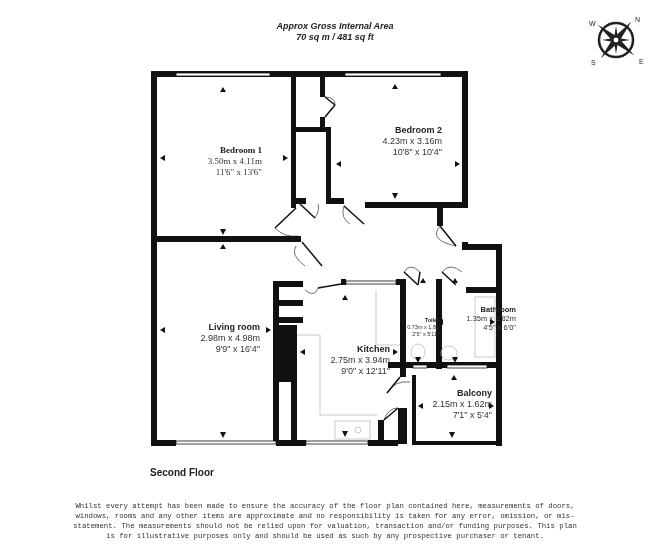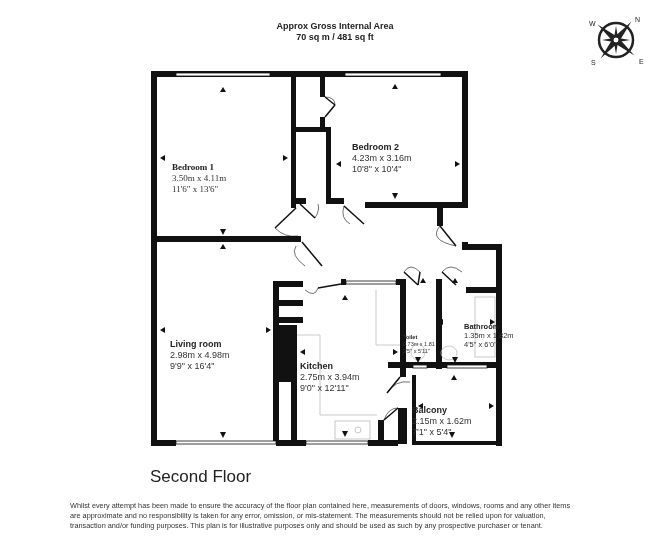--- a/index.html
+++ b/index.html
@@ -1,23 +1,23 @@
 <!DOCTYPE html>
 <html><head>
 <meta charset="utf-8">
 <style>
   html, body { margin: 0; padding: 0; background: #ffffff; }
   body { width: 650px; height: 549px; position: relative; overflow: hidden; font-family: "Liberation Sans", sans-serif; color: #222; }
-  .header { position: absolute; left: 240px; top: 21px; width: 190px; text-align: center; font-weight: bold; font-size: 9px; line-height: 11px; color: #222; }
+  .header { position: absolute; left: 240px; top: 21px; width: 190px; text-align: center; font-weight: bold; font-size: 9px; line-height: 11px; color: #222; font-style: italic; }
   .compass { position: absolute; left: 588px; top: 12px; width: 56px; height: 56px; }
   .plan { position: absolute; left: 0; top: 0; width: 650px; height: 549px; }
-  .room-label { position: absolute; text-align: left; font-size: 9px; line-height: 11px; color: #333; white-space: nowrap; margin-top: 17px; }
+  .room-label { position: absolute; text-align: right; font-size: 9px; line-height: 11px; color: #333; white-space: nowrap; }
   .room-label .name { font-weight: bold; color: #222; }
-  .floor-label { position: absolute; left: 150px; top: 467px; font-size: 17px; color: #222; }
-  .disclaimer { position: absolute; left: 70px; top: 501px; width: 510px; font-size: 7.3px; line-height: 10px; color: #333; }
+  .floor-label { position: absolute; left: 150px; top: 467px; font-size: 10px; color: #222; font-weight: bold; }
+  .disclaimer { position: absolute; left: 70px; top: 501px; width: 510px; text-align: center; font-size: 7.3px; line-height: 10px; color: #333; font-family: Liberation Mono, monospace; }
   .small .name, .small .dim { font-size: 5.5px; line-height: 7px; }
 </style>
 </head>
 <body>
 
 <div class="header">
   <div>Approx Gross Internal Area</div>
   <div>70 sq m / 481 sq ft</div>
 </div>
 

